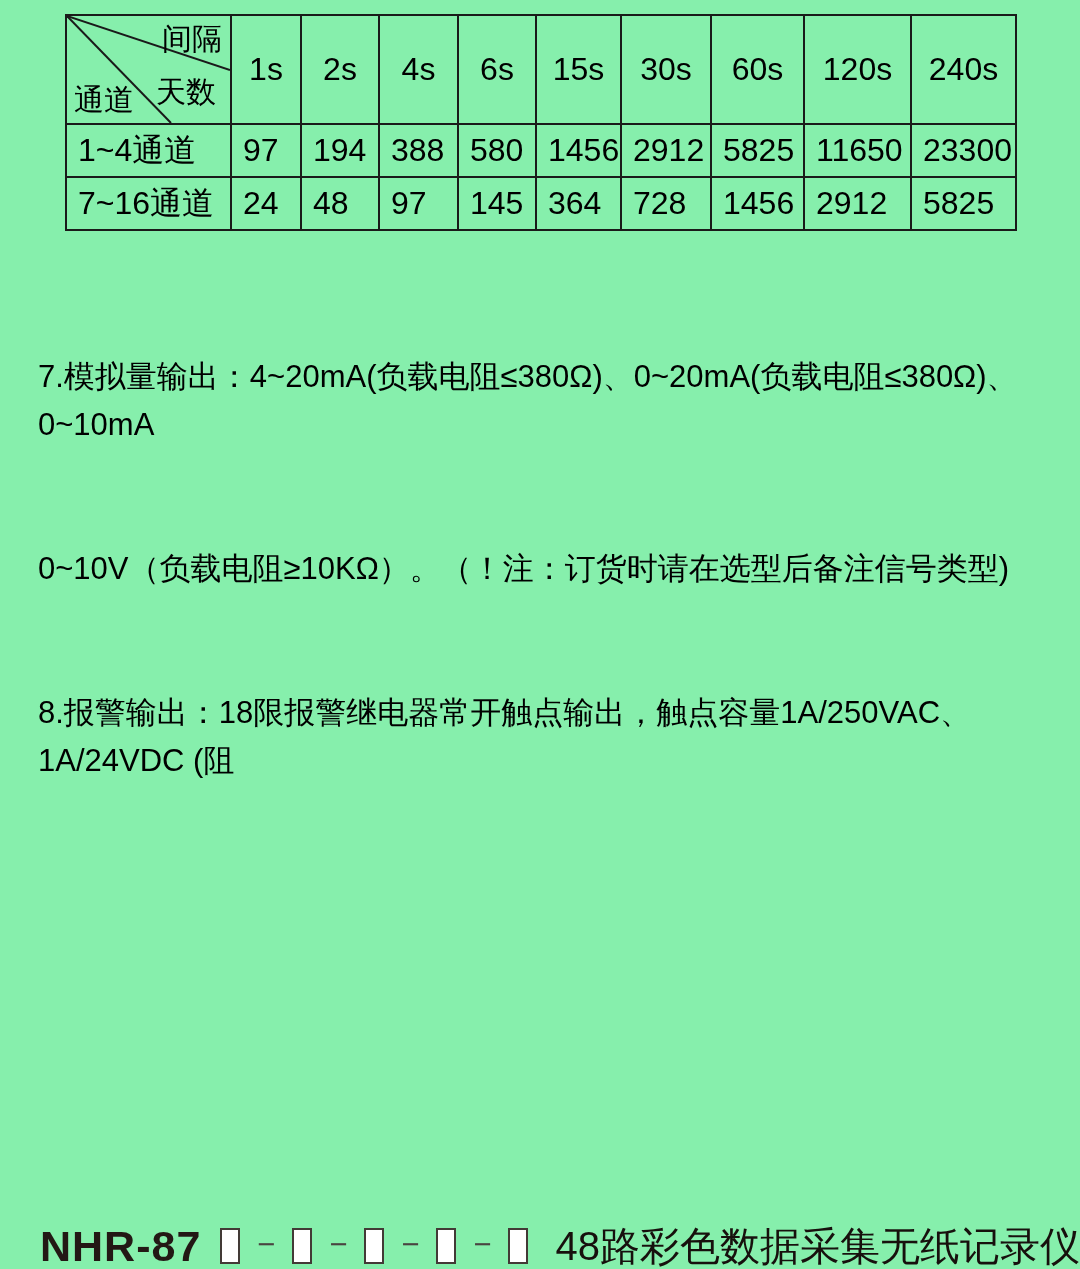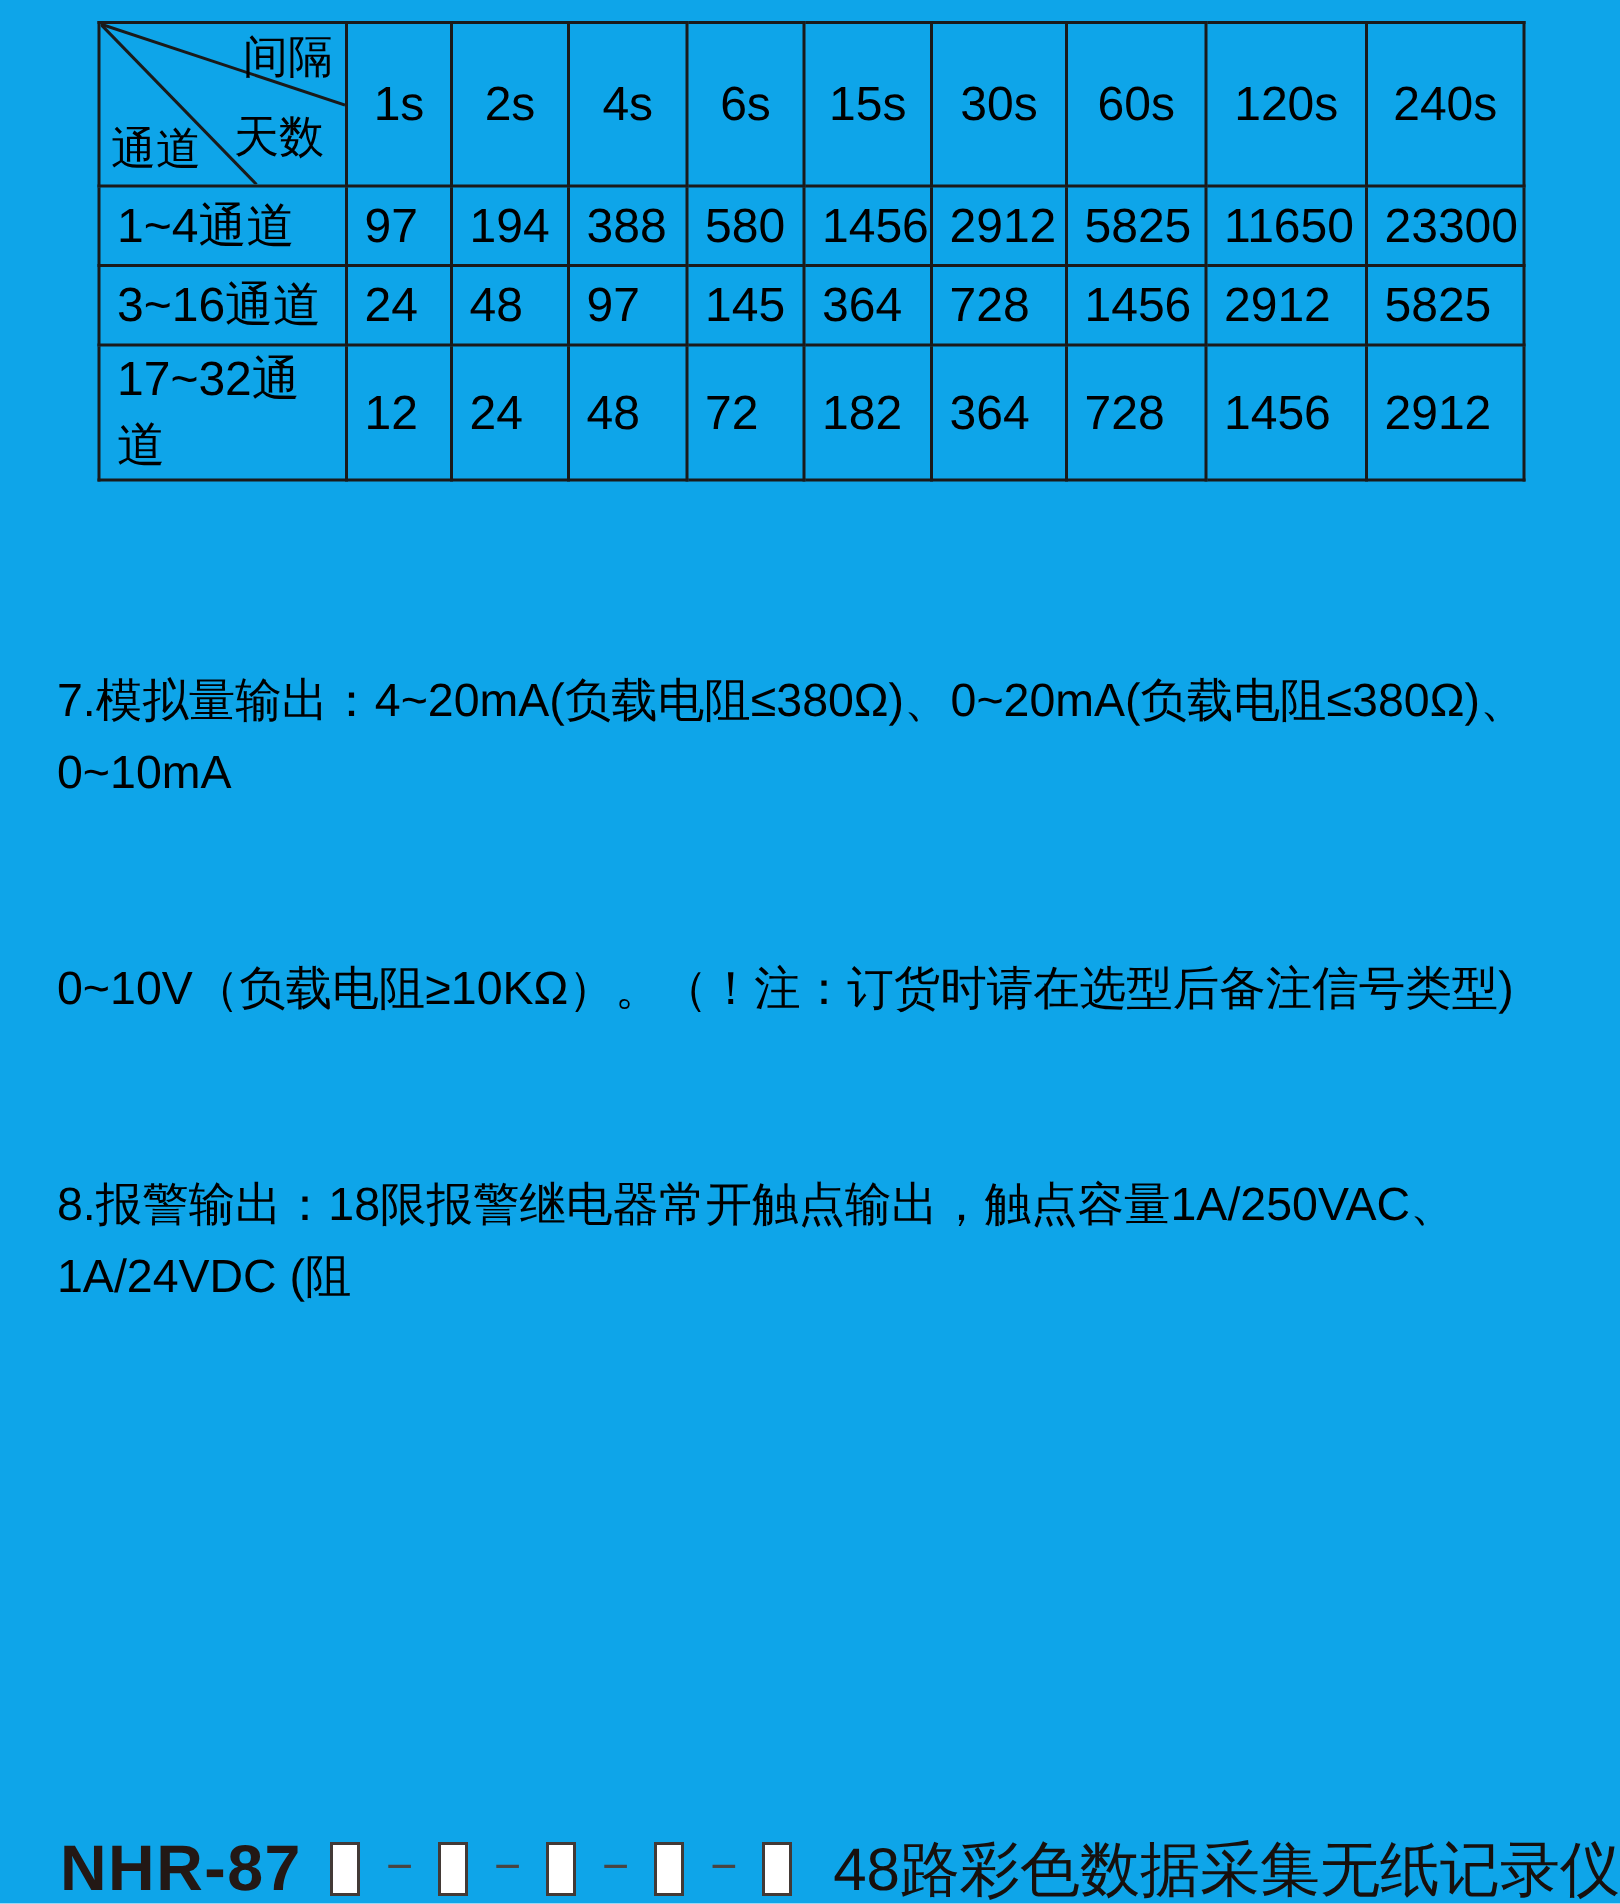--- a/index.html
+++ b/index.html
@@ -7,21 +7,21 @@
     padding: 0;
     background: #ffffff;
     font-family: "Liberation Sans", "DejaVu Sans", sans-serif;
     color: #000000;
   }
   .page {
     position: relative;
     width: 1080px;
     height: 1269px;
     overflow: hidden;
-    background: #0ea5e9;
+    background: #86efac;
   }
 
   
   table.cap-table {
     border-collapse: collapse;
     table-layout: fixed;
     width: 950px;
     margin: 14px 0 0 65px;
     font-size: 32px;
   }
@@ -140,42 +140,30 @@
         <td>194</td>
         <td>388</td>
         <td>580</td>
         <td>1456</td>
         <td>2912</td>
         <td>5825</td>
         <td>11650</td>
         <td>23300</td>
       </tr>
       <tr>
-        <td>3~16通道</td>
+        <td>7~16通道</td>
         <td>24</td>
         <td>48</td>
         <td>97</td>
         <td>145</td>
         <td>364</td>
         <td>728</td>
         <td>1456</td>
         <td>2912</td>
         <td>5825</td>
-      </tr>
-      <tr>
-        <td>17~32通道</td>
-        <td>12</td>
-        <td>24</td>
-        <td>48</td>
-        <td>72</td>
-        <td>182</td>
-        <td>364</td>
-        <td>728</td>
-        <td>1456</td>
-        <td>2912</td>
       </tr>
     </tbody>
   </table>
 
   <div class="specs">
     <p>7.模拟量输出：4~20mA(负载电阻≤380Ω)、0~20mA(负载电阻≤380Ω)、0~10mA</p>
     <p>0~10V（负载电阻≥10KΩ）。（！注：订货时请在选型后备注信号类型)</p>
     <p>8.报警输出：18限报警继电器常开触点输出，触点容量1A/250VAC、1A/24VDC (阻</p>
     
     

